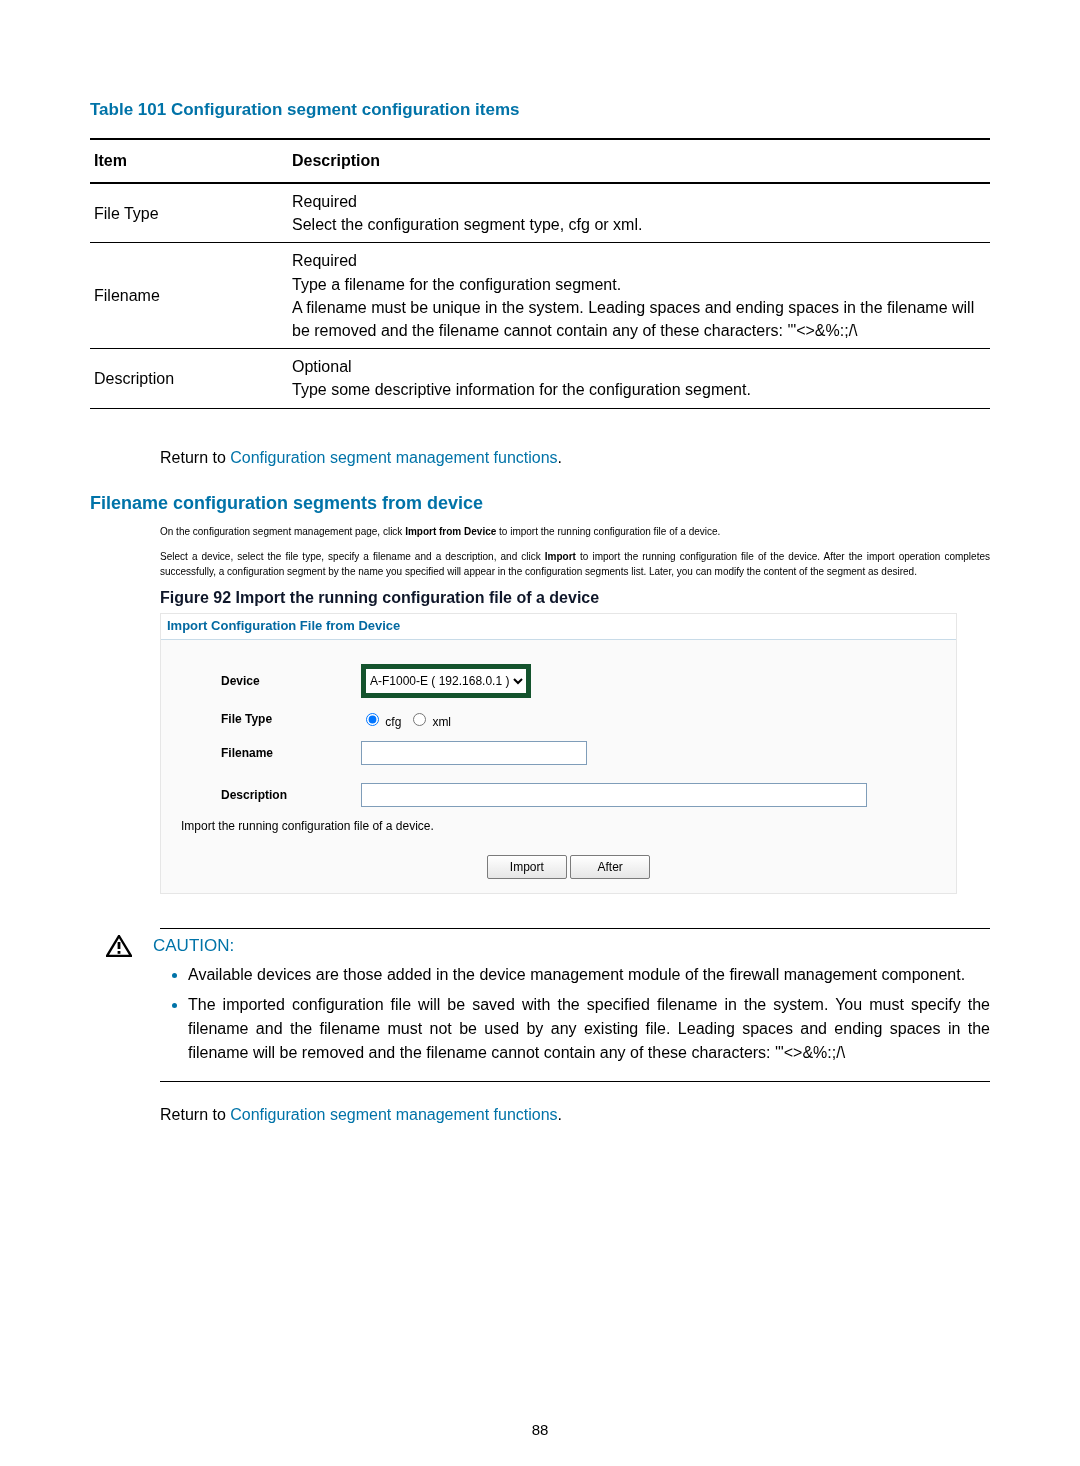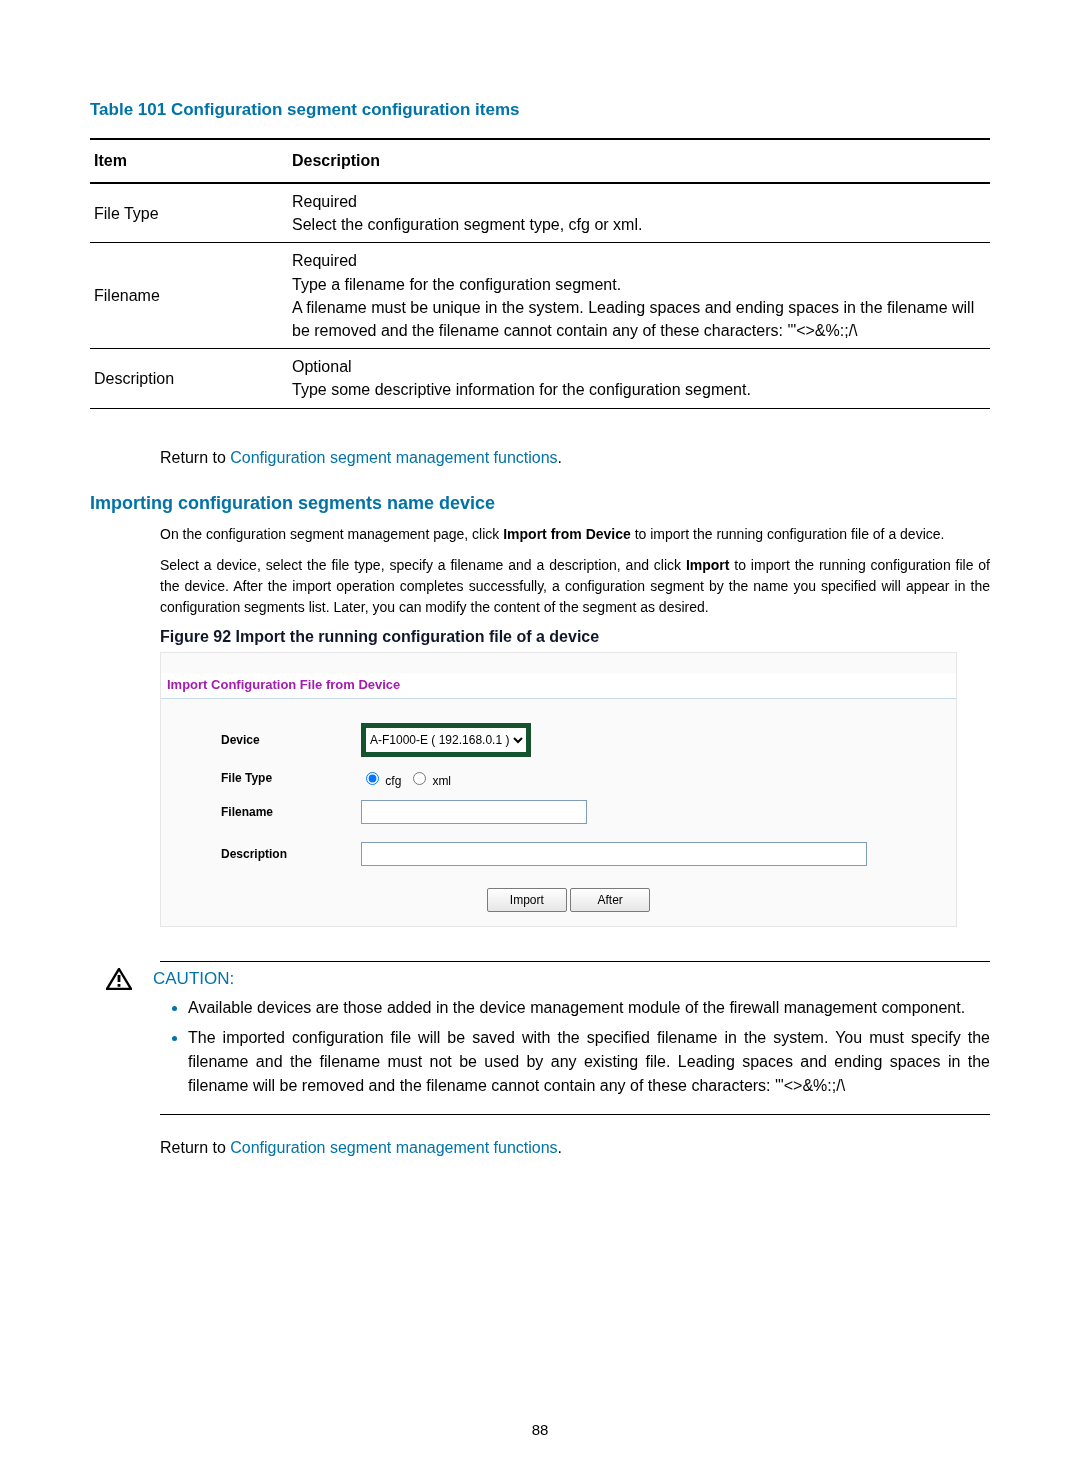--- a/index.html
+++ b/index.html
@@ -47,21 +47,21 @@
     margin-left: 70px;
   }
   .link { color: #0073a8; }
   h3.sect {
     color: #0073a8;
     font-size: 18px;
     font-weight: bold;
     margin: 26px 0 10px 0;
   }
   .body-text {
-    font-size: 14px;
+    font-size: 10px;
     line-height: 1.5;
     margin-left: 70px;
     text-align: justify;
     margin-top: 10px;
   }
   .figure-caption {
     color: #0f172a;
     font-weight: bold;
     font-size: 16px;
     margin-left: 70px;
@@ -69,27 +69,26 @@
     margin-bottom: 6px;
   }
   .screenshot-frame {
     margin-left: 70px;
     width: 795px;
     border: 1px solid #e6e6e6;
     background: #fafafa;
     padding-bottom: 14px;
   }
   .screenshot-title {
-    color: #a21caf;
+    color: #0369a1;
     font-weight: bold;
     font-size: 13px;
     padding: 4px 6px 6px 6px;
     border-bottom: 1px solid #c8dbe8;
     background: #fff;
-    margin-top: 20px;
   }
   .form-area {
     padding: 24px 40px 0 60px;
     font-family: Verdana, Arial, sans-serif;
     font-size: 12px;
     color: #000;
   }
   .form-row { display: flex; align-items: center; margin-bottom: 12px; }
   .form-label { width: 140px; font-weight: bold; }
   .form-select {
@@ -190,21 +189,21 @@
       <td style="white-space: pre-line;">Optional
 Type some descriptive information for the configuration segment.</td>
     </tr>
   </tbody>
 </table>
 
 <div class="return-line">
   <span>Return to </span><span class="link">Configuration segment management functions</span><span>.</span>
 </div>
 
-<h3 class="sect">Importing configuration segments name device</h3>
+<h3 class="sect">Filename configuration segments from device</h3>
 
 <div class="body-text">
   <span>On the configuration segment management page, click </span><span class="strong">Import from Device</span><span> to import the running configuration file of a device.</span>
 </div>
 
 <div class="body-text">
   <span>Select a device, select the file type, specify a filename and a description, and click </span><span class="strong">Import</span><span> to import the running configuration file of the device. After the import operation completes successfully, a configuration segment by the name you specified will appear in the configuration segments list. Later, you can modify the content of the segment as desired.</span>
 </div>
 
 <div class="figure-caption">Figure 92 Import the running configuration file of a device</div>
@@ -225,20 +224,21 @@
       <label><input type="radio" style=""> <span>xml</span></label>
     </div>
     <div class="form-row">
       <div class="form-label">Filename</div>
       <input type="text" class="form-text fn-wide" style="">
     </div>
     <div class="form-row" style="margin-top:18px;">
       <div class="form-label">Description</div>
       <input type="text" class="form-text desc-wide" style="">
     </div>
+    <div class="hint" style="margin-left:-40px;">Import the running configuration file of a device.</div>
     <div class="btn-row">
       <button class="btn">Import</button>
       <button class="btn">After</button>
     </div>
   </div>
 </div>
 
 <div class="caution-block">
   <div class="caution-head">
     <span class="caution-icon">

